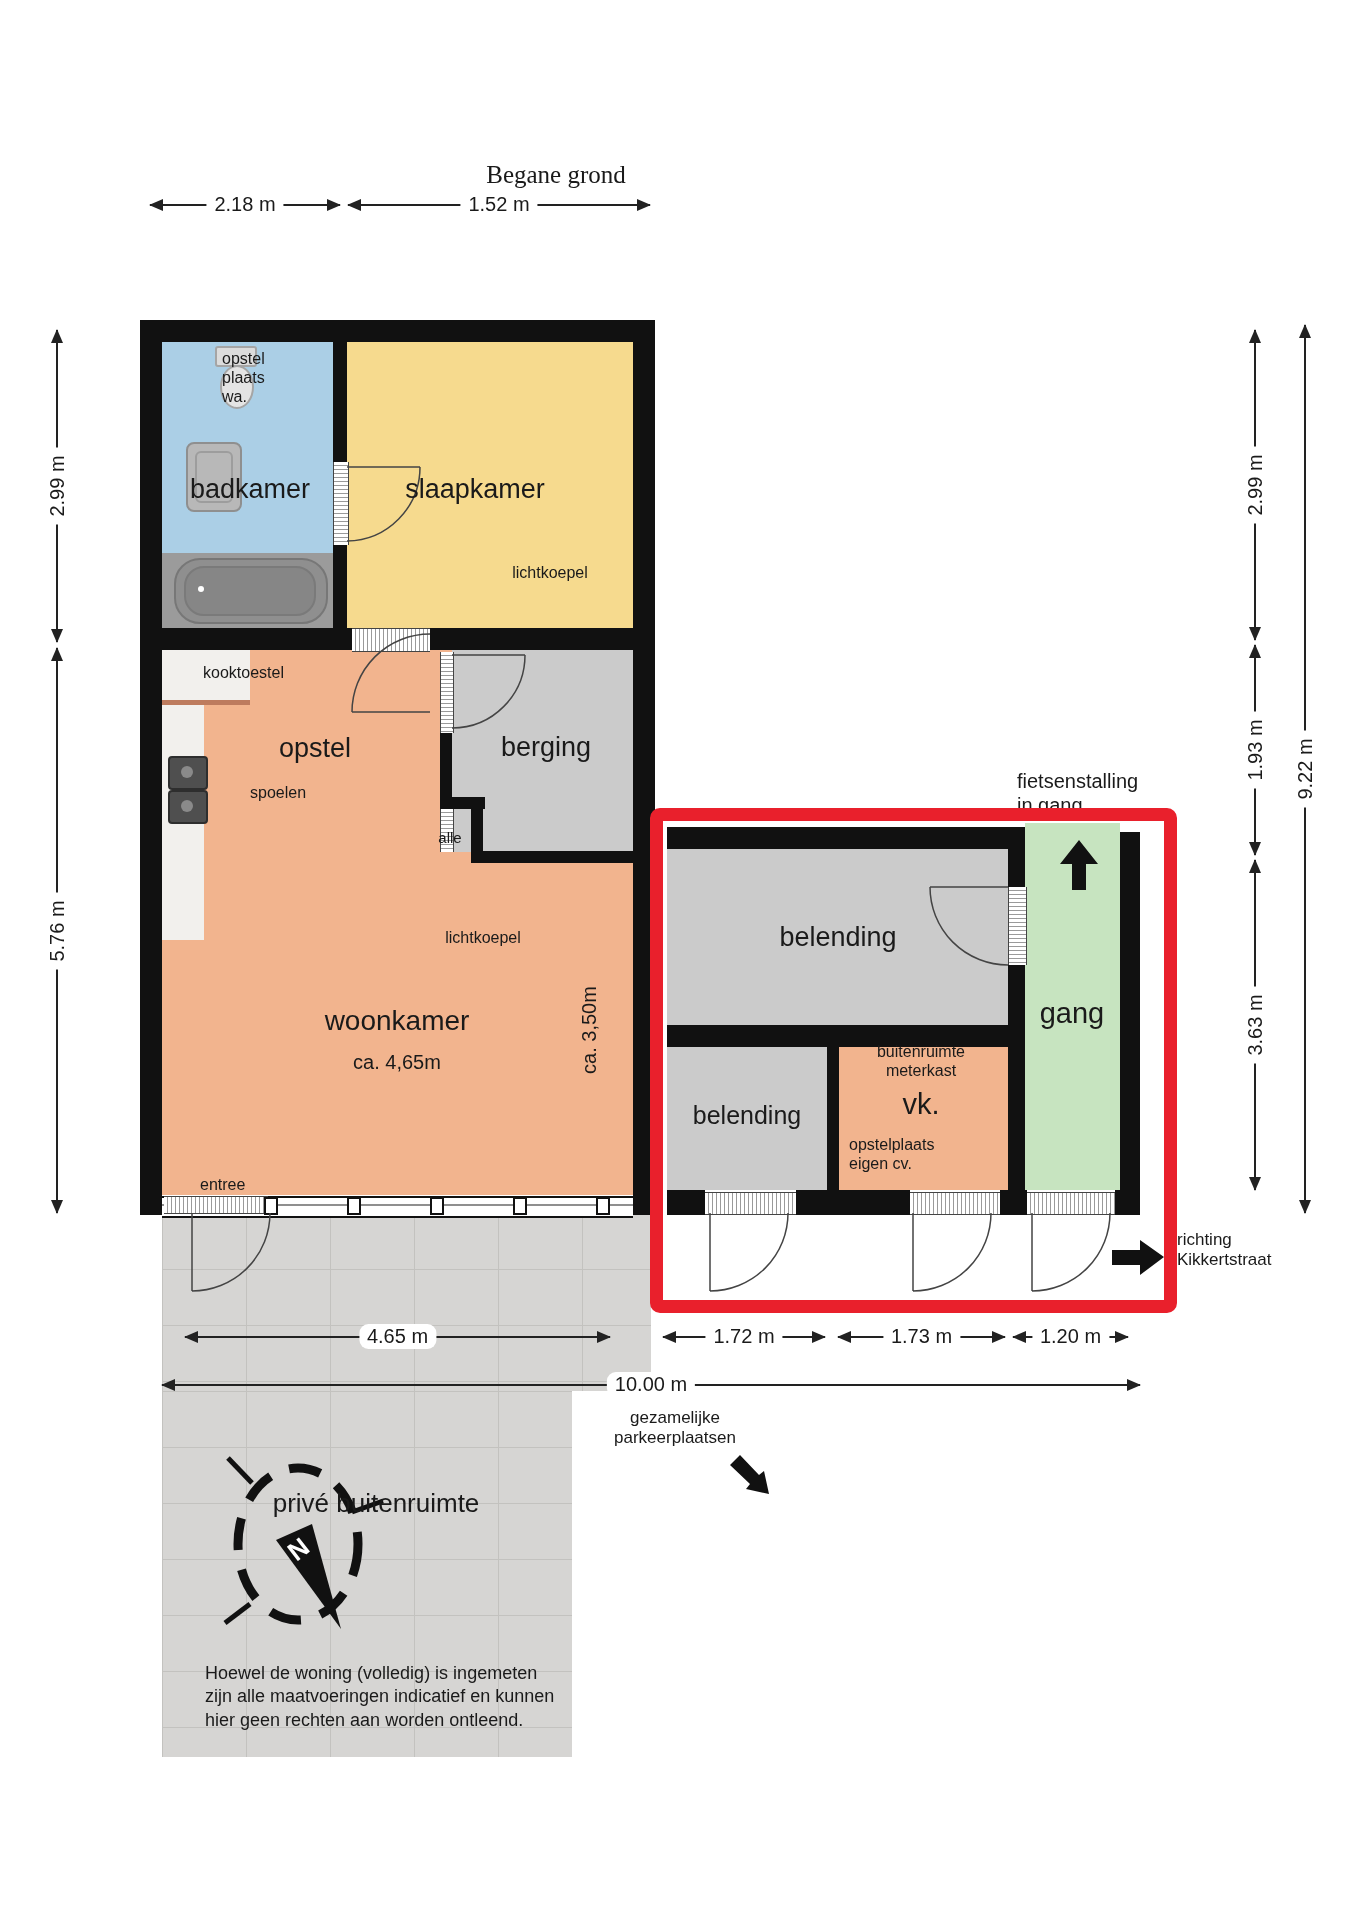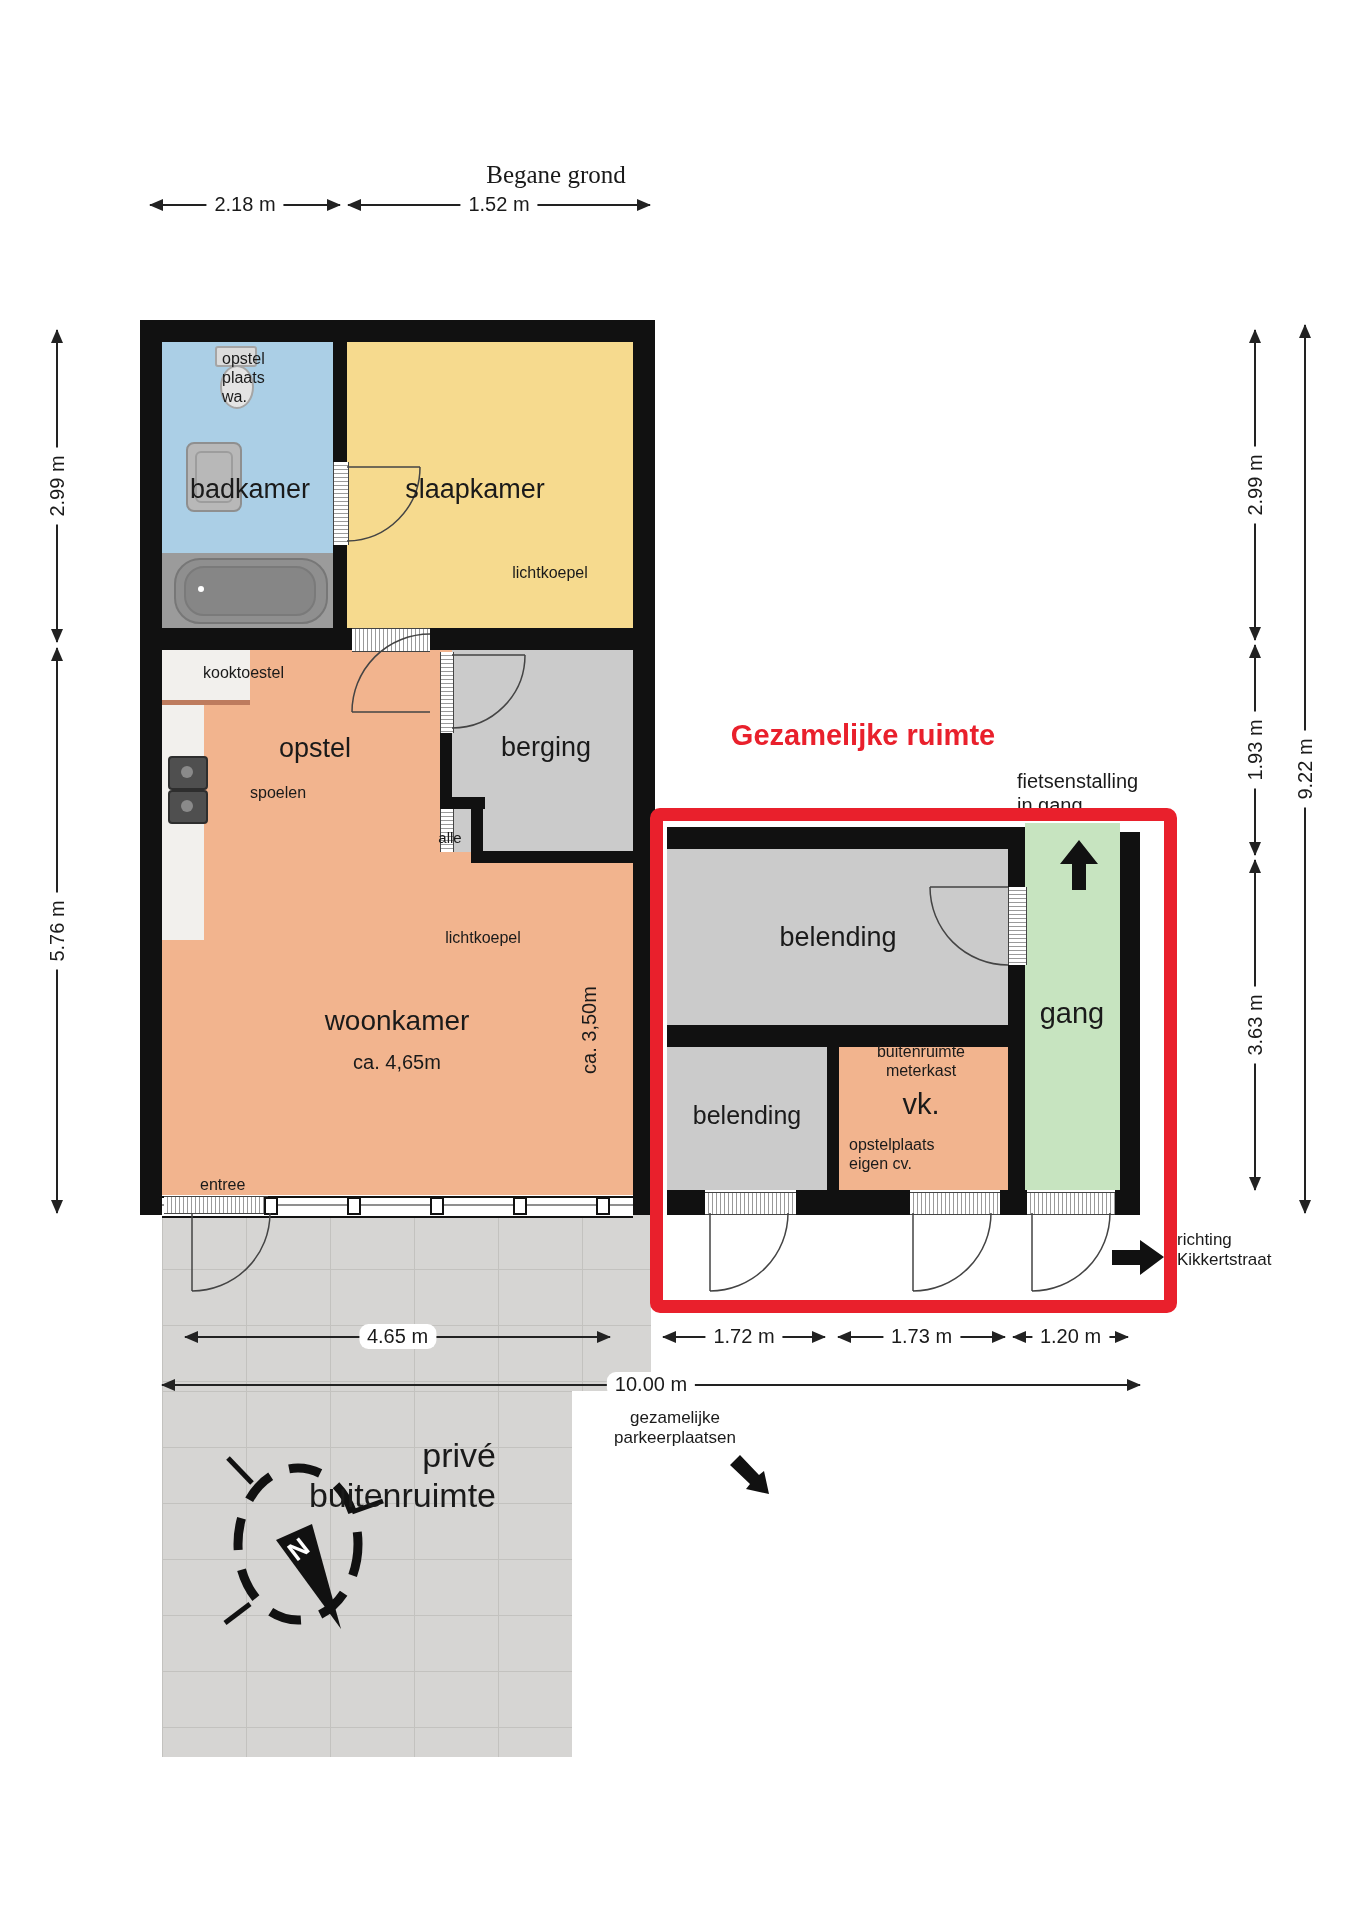--- a/index.html
+++ b/index.html
@@ -150,37 +150,39 @@
   <div class="lbl ctr z30" style="left:235px;top:733px;width:160px;font-size:27px;">opstel</div>
   <div class="lbl z30" style="left:250px;top:784px;font-size:16px;">spoelen</div>
   <div class="lbl ctr z30" style="left:456px;top:732px;width:180px;font-size:27px;">berging</div>
   <div class="lbl ctr z30" style="left:425px;top:829px;width:50px;font-size:15px;">alle</div>
   <div class="lbl ctr z30" style="left:403px;top:929px;width:160px;font-size:16px;">lichtkoepel</div>
   <div class="lbl ctr z30" style="left:277px;top:1004px;width:240px;font-size:28px;">woonkamer</div>
   <div class="lbl ctr z30" style="left:317px;top:1051px;width:160px;font-size:20px;">ca. 4,65m</div>
   <div class="lbl rot z30" style="left:590px;top:1030px;font-size:20px;">ca. 3,50m</div>
   <div class="lbl z30" style="left:200px;top:1176px;font-size:16px;">entree</div>
 
-  <div class="lbl ctr red" style="left:698px;top:718px;width:330px;font-size:29px;z-index:45;">Gezamelijke ruimte</div>
   <div class="lbl ctr z30" style="left:738px;top:922px;width:200px;font-size:27px;">belending</div>
   <div class="lbl ctr z30" style="left:667px;top:1101px;width:160px;font-size:25px;">belending</div>
   <div class="lbl ctr z30" style="left:1012px;top:996px;width:120px;font-size:29px;">gang</div>
   <div class="lbl ctr z30" style="left:841px;top:1043px;width:160px;font-size:16px;">buitenruimte
 meterkast</div>
   <div class="lbl ctr z30" style="left:871px;top:1087px;width:100px;font-size:29px;">vk.</div>
   <div class="lbl z30" style="left:849px;top:1136px;font-size:16px;">opstelplaats
 eigen cv.</div>
   <div class="lbl z30" style="left:1017px;top:770px;font-size:20px;">fietsenstalling
 in gang</div>
   <div class="lbl z30" style="left:1177px;top:1230px;font-size:17px;">richting
 Kikkertstraat</div>
   <div class="lbl ctr z30" style="left:590px;top:1408px;width:170px;font-size:17px;">gezamelijke
 parkeerplaatsen</div>
 
-  <div class="lbl ctr z30" style="left:256px;top:1435px;width:240px;font-size:34px;text-align:right;">privé buitenruimte</div>
+  <div class="lbl ctr z30" style="left:256px;top:1488px;width:240px;font-size:26px;">privé buitenruimte</div>
+  <div class="lbl z30" style="left:205px;top:1662px;font-size:18px;line-height:1.3;">Hoewel de woning (volledig) is ingemeten
+zijn alle maatvoeringen indicatief en kunnen
+hier geen rechten aan worden ontleend.</div>
 
   <div class="dim h" style="left:150px;top:205px;width:190px;">
       <span class="line-h"></span>
       <span class="arr l"></span>
       <span class="arr r"></span>
       <span class="dlbl">2.18 m</span>
     </div>
   <div class="dim h" style="left:348px;top:205px;width:302px;">
       <span class="line-h"></span>
       <span class="arr l"></span>

